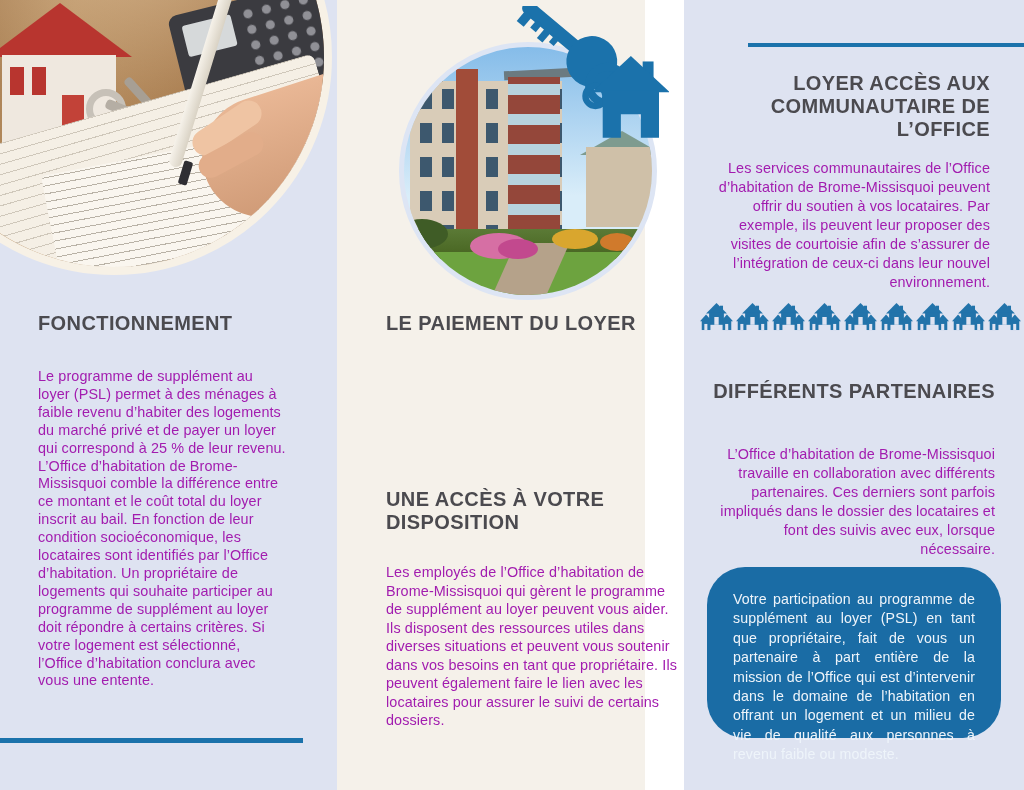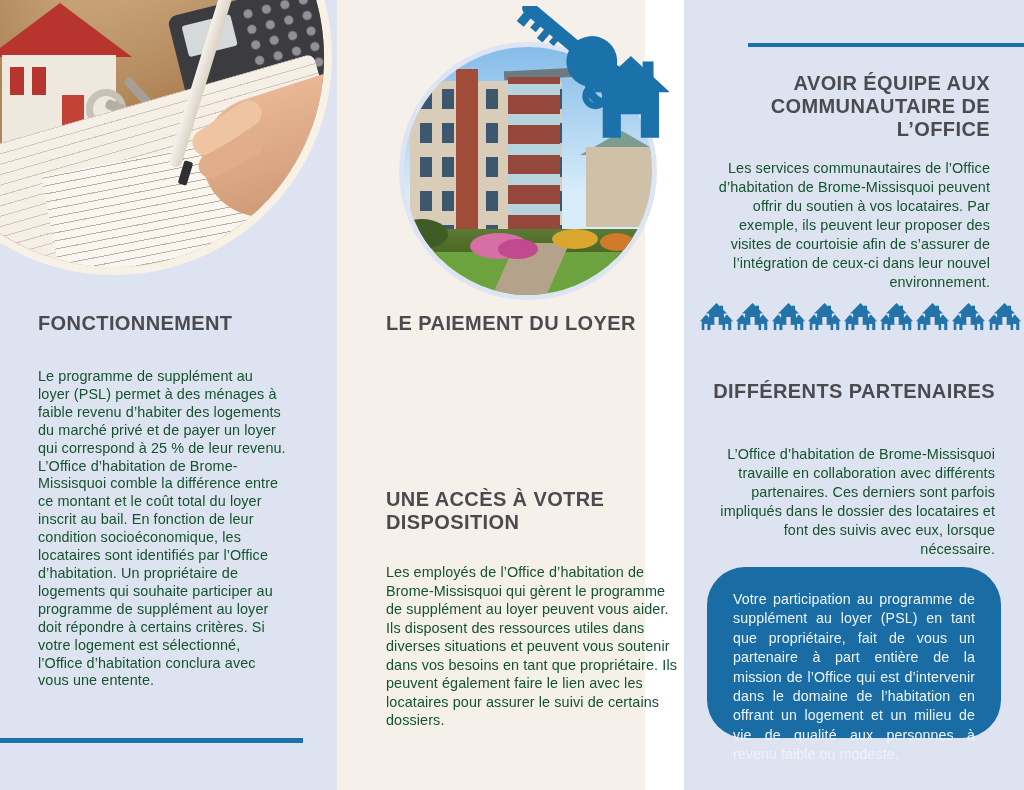--- a/index.html
+++ b/index.html
@@ -4,21 +4,21 @@
 <style>
   html,body{margin:0;padding:0;background:#ffffff;}
   .page{position:relative;width:1024px;height:790px;overflow:hidden;
         font-family:"Liberation Sans",sans-serif;background:#ffffff;}
   .col{position:absolute;top:0;height:790px;}
   .col-left{left:0;width:395px;background:#dee3f1;}
   .col-mid{left:337px;width:308px;background:#f5f1ea;}
   .col-right{left:684px;width:340px;background:#dee3f1;}
 
   h2{margin:0;font-size:20px;font-weight:700;color:#4b4a4f;letter-spacing:.4px;line-height:23px;}
-  .body-text{font-size:14.4px;line-height:17.9px;color:#14532d;letter-spacing:.1px;}
+  .body-text{font-size:14.4px;line-height:17.9px;color:#a21caf;letter-spacing:.1px;}
 
   
   .photo-circle-left{position:absolute;left:-104px;top:-161px;width:420px;height:420px;
       border:8px solid #f7f1e6;border-radius:50%;overflow:hidden;
       background:linear-gradient(105deg,#9a7148 0%,#b58c5e 40%,#a5784a 65%,#6f4e30 100%);}
   .wood-light{position:absolute;inset:0;background:radial-gradient(circle at 60% 8%,rgba(255,233,200,.55),rgba(255,233,200,0) 55%);}
   .model-roof{position:absolute;left:84px;top:156px;width:0;height:0;
       border-left:72px solid transparent;border-right:72px solid transparent;border-bottom:54px solid #b8352f;}
   .model-body{position:absolute;left:98px;top:208px;width:114px;height:96px;background:#efe8df;}
   .model-win1{position:absolute;left:106px;top:220px;width:14px;height:28px;background:#b8352f;}
@@ -170,21 +170,21 @@
     </div>
 
     <h2 class="mid-h1">LE PAIEMENT DU LOYER</h2>
     <h2 class="mid-h2">UNE ACCÈS À VOTRE DISPOSITION</h2>
     <p class="body-text mid-b2">Les employés de l’Office d’habitation de Brome-Missisquoi qui gèrent le programme de supplément au loyer peuvent vous aider. Ils disposent des ressources utiles dans diverses situations et peuvent vous soutenir dans vos besoins en tant que propriétaire. Ils peuvent également faire le lien avec les locataires pour assurer le suivi de certains dossiers.</p>
   </div>
 
   <div class="col col-right">
     <div class="rule-right"></div>
 
-    <h2 class="right-h1"><span>AVOIR ÉQUIPE AUX</span><br>
+    <h2 class="right-h1"><span>LOYER ACCÈS AUX</span><br>
       <span>COMMUNAUTAIRE DE</span><br>
       <span>L’OFFICE</span></h2>
 
     <p class="body-text right-b1">Les services communautaires de l’Office d’habitation de Brome-Missisquoi peuvent offrir du soutien à vos locataires. Par exemple, ils peuvent leur proposer des visites de courtoisie afin de s’assurer de l’intégration de ceux-ci dans leur nouvel environnement.</p>
 
     <div class="houses-row">
       <svg width="33" height="28" viewBox="0 0 38 32">
           <g fill="#2273aa">
             <rect x="23" y="3" width="3.5" height="8"></rect>
             <polygon points="19,0 31,12 7,12"></polygon>

